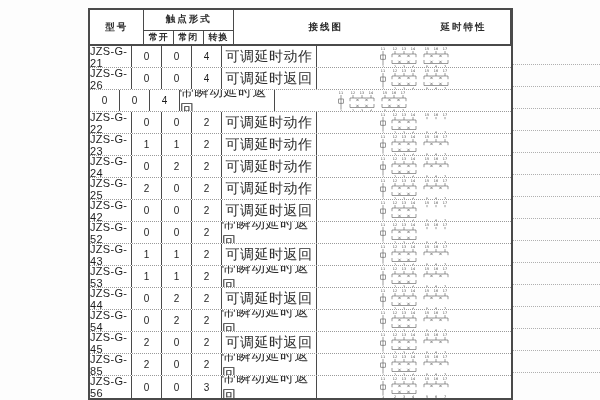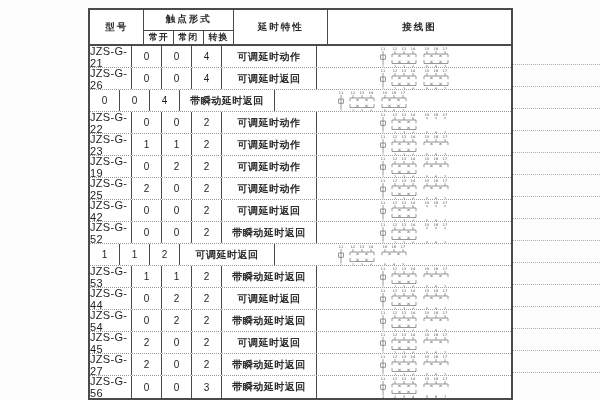--- a/index.html
+++ b/index.html
@@ -38,21 +38,21 @@
 
   .rows{display:block;}
   .row{display:flex;height:22px;box-sizing:border-box;border-bottom:1px dotted #9a9a9a;}
   .row:last-child{border-bottom:none;}
   .cell{
     box-sizing:border-box;display:flex;align-items:center;justify-content:center;
     border-right:1px solid #4a4a4a;overflow:hidden;
   }
   .c-model{width:42px;font-size:11px;letter-spacing:0.3px;color:#1e1e1e;}
   .c-num{width:30px;font-size:10px;color:#1e1e1e;}
-  .c-delay{width:95px;font-size:10px;letter-spacing:0.5px;color:#2a2a2a;font-weight:bold;}
+  .c-delay{width:95px;font-size:14px;letter-spacing:0.5px;color:#2a2a2a;}
   .c-wiring{width:185px;border-right:none;justify-content:flex-start;}
   .c-wiring svg{display:block;margin-left:60px;}
 
   .dot-ext{
     position:absolute;left:513px;width:87px;height:0;
     border-top:1px dotted #b0b0b0;
   }
 </style>
 </head>
 <body>
@@ -64,22 +64,22 @@
     <div class="hdr">
       <div class="hcell h-model">型号</div>
       <div class="h-contact">
         <div class="cg-title">触点形式</div>
         <div class="cg-sub">
           <div class="scell">常开</div>
           <div class="scell">常闭</div>
           <div class="scell">转换</div>
         </div>
       </div>
+      <div class="hcell h-wiring">接线图</div>
       <div class="hcell h-delay">延时特性</div>
-      <div class="hcell h-wiring">接线图</div>
     </div>
 
     <div class="rows">
     <div class="row">
       <div class="cell c-model">JZS-G-21</div>
       <div class="cell c-num">0</div>
       <div class="cell c-num">0</div>
       <div class="cell c-num">4</div>
       <div class="cell c-delay">可调延时动作</div>
       <div class="cell c-wiring">
@@ -310,21 +310,21 @@
                 <text x="36" y="21.6">4</text>
                 <text x="50" y="21.6">5</text>
                 <text x="59" y="21.6">6</text>
                 <text x="68" y="21.6">7</text>
        </g>
      </svg>
           </div>
     </div>
 
     <div class="row">
-      <div class="cell c-model">JZS-G-19</div>
+      <div class="cell c-model">JZS-G-24</div>
       <div class="cell c-num">0</div>
       <div class="cell c-num">2</div>
       <div class="cell c-num">2</div>
       <div class="cell c-delay">可调延时动作</div>
       <div class="cell c-wiring">
             <svg width="84" height="22" viewBox="0 0 84 22">
        <g stroke="#555555" stroke-width="0.6" fill="none">
                 <path d="M6,5 v14"></path>
                 <rect x="3.7" y="9" width="4.6" height="4.2"></rect>
                 <path d="M18,5 v3"></path>
@@ -492,20 +492,21 @@
                 <text x="36" y="21.6">4</text>
                 <text x="50" y="21.6">5</text>
                 <text x="59" y="21.6">6</text>
                 <text x="68" y="21.6">7</text>
        </g>
      </svg>
           </div>
     </div>
 
     <div class="row">
+      <div class="cell c-model">JZS-G-43</div>
       <div class="cell c-num">1</div>
       <div class="cell c-num">1</div>
       <div class="cell c-num">2</div>
       <div class="cell c-delay">可调延时返回</div>
       <div class="cell c-wiring">
             <svg width="84" height="22" viewBox="0 0 84 22">
        <g stroke="#555555" stroke-width="0.6" fill="none">
                 <path d="M6,5 v14"></path>
                 <rect x="3.7" y="9" width="4.6" height="4.2"></rect>
                 <path d="M18,5 v3"></path>
@@ -726,21 +727,21 @@
                 <text x="36" y="21.6">4</text>
                 <text x="50" y="21.6">5</text>
                 <text x="59" y="21.6">6</text>
                 <text x="68" y="21.6">7</text>
        </g>
      </svg>
           </div>
     </div>
 
     <div class="row">
-      <div class="cell c-model">JZS-G-27</div>
+      <div class="cell c-model">JZS-G-85</div>
       <div class="cell c-num">2</div>
       <div class="cell c-num">0</div>
       <div class="cell c-num">2</div>
       <div class="cell c-delay">带瞬动延时返回</div>
       <div class="cell c-wiring">
             <svg width="84" height="22" viewBox="0 0 84 22">
        <g stroke="#555555" stroke-width="0.6" fill="none">
                 <path d="M6,5 v14"></path>
                 <rect x="3.7" y="9" width="4.6" height="4.2"></rect>
                 <path d="M18,5 v3"></path>

